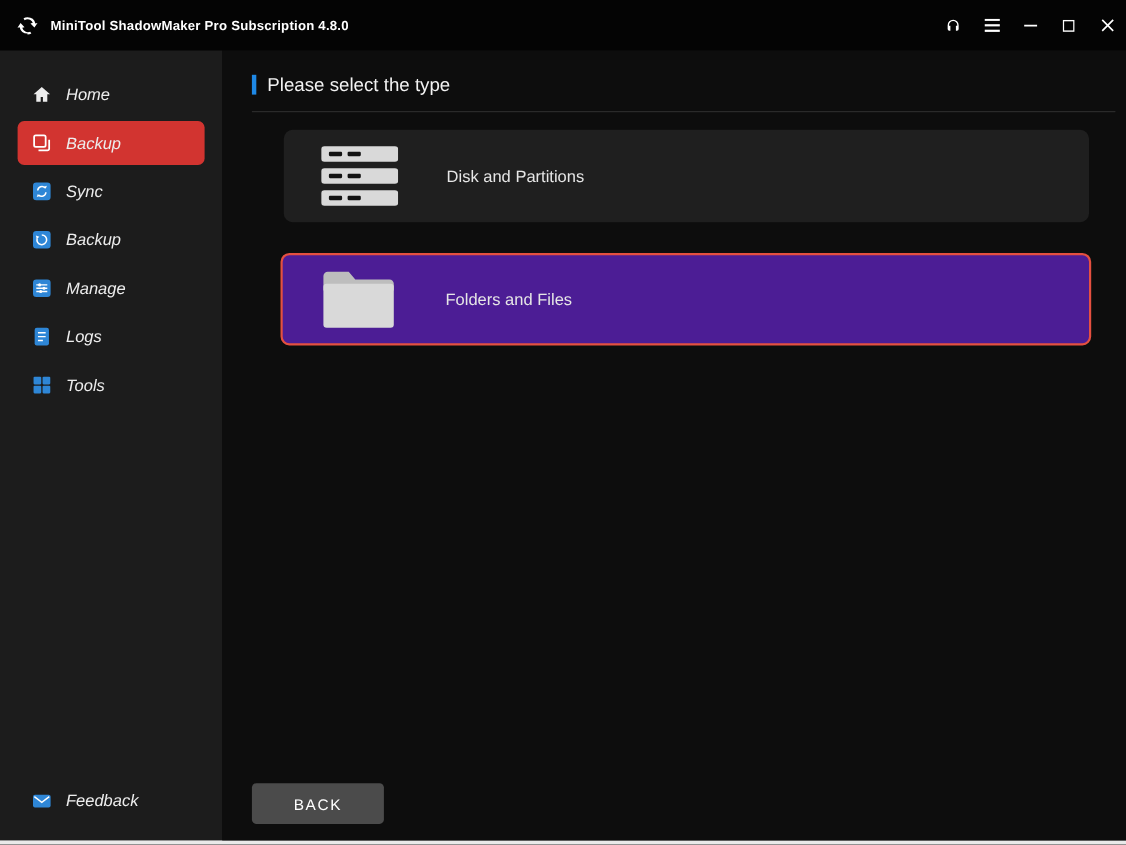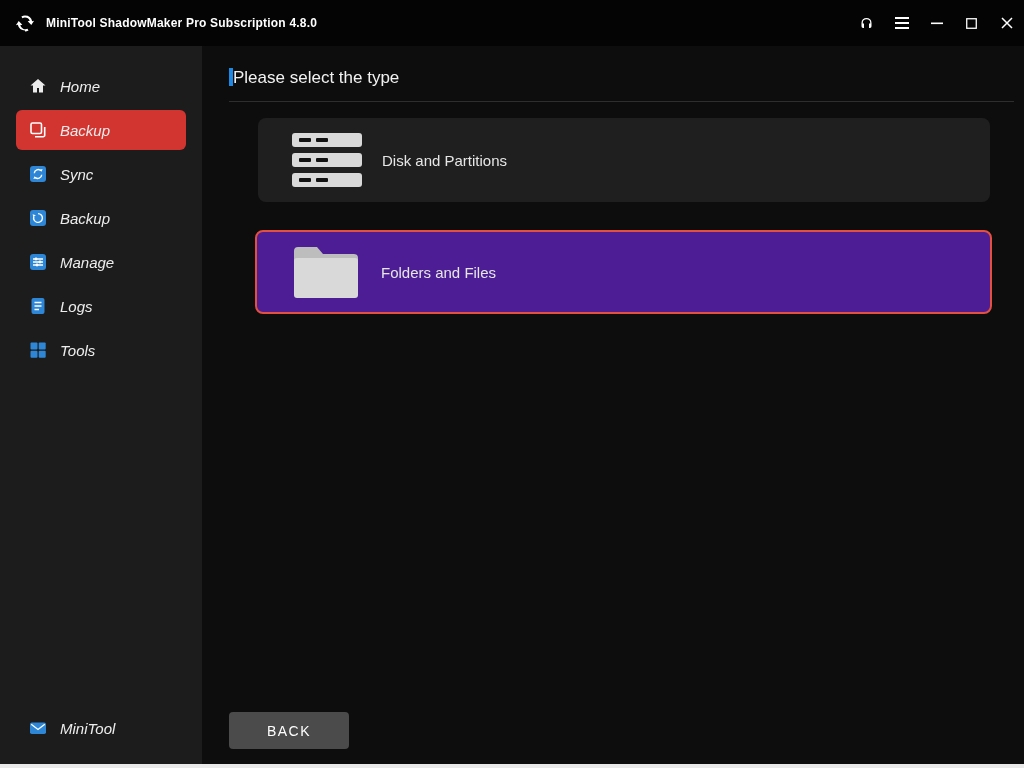--- a/index.html
+++ b/index.html
@@ -46,32 +46,32 @@
     color: #ededed; font-style: italic; font-size: 15px;
   }
   .side-item.active { background: #d23430; }
   .side-item .ic { width: 18px; height: 18px; display: flex; align-items: center; justify-content: center; }
   .feedback { margin-top: auto; margin-bottom: 16px; }
 
   
   .main { flex: 1 1 auto; background: #0d0d0d; position: relative; min-width: 0; }
   .heading-row {
     margin: 22px 0 0 27px;
-    display: flex; align-items: flex-start; 
+    display: flex; align-items: flex-start; gap: 10px;
   }
   .accent-bar { width: 4px; height: 18px; background: #1e88e5; }
   .page-title { margin: 0; color: #f2f2f2; font-size: 17px; font-weight: 400; }
   .separator { height: 1px; background: #2e2e2e; margin: 13px 10px 0 27px; }
 
   .option-card {
     margin-left: 56px; margin-right: 34px;
     height: 84px; border-radius: 8px;
     background: #1f1f1f;
     display: flex; align-items: center;
-    padding-left: 34px; gap: 20px;
+    padding-left: 34px; gap: 44px;
     box-sizing: border-box;
   }
   .option-card.first { margin-top: 16px; }
   .option-card.second { margin-top: 28px; }
   .option-card.selected {
     border: 2px solid #e45040;
     background: #4c1d95;
     margin-left: 53px; margin-right: 32px;
   }
   .opt-icon { width: 70px; height: 56px; display: flex; align-items: center; justify-content: center; }
@@ -219,21 +219,21 @@
         <span>Tools</span>
       </div>
 
       <div class="side-item feedback">
         <span class="ic">
           <svg width="18" height="18" viewBox="0 0 18 18">
             <rect x="1" y="3.5" width="16" height="11.5" rx="1.8" fill="#2e86d6"></rect>
             <path d="m2.2 5.2 6.8 5.2 6.8-5.2" stroke="#ffffff" stroke-width="1.3" fill="none"></path>
           </svg>
         </span>
-        <span>MiniTool</span>
+        <span>Feedback</span>
       </div>
 
     </nav>
 
     <main class="main">
 
       <div class="heading-row">
         <span class="accent-bar"></span>
         <h1 class="page-title">Please select the type</h1>
       </div>

